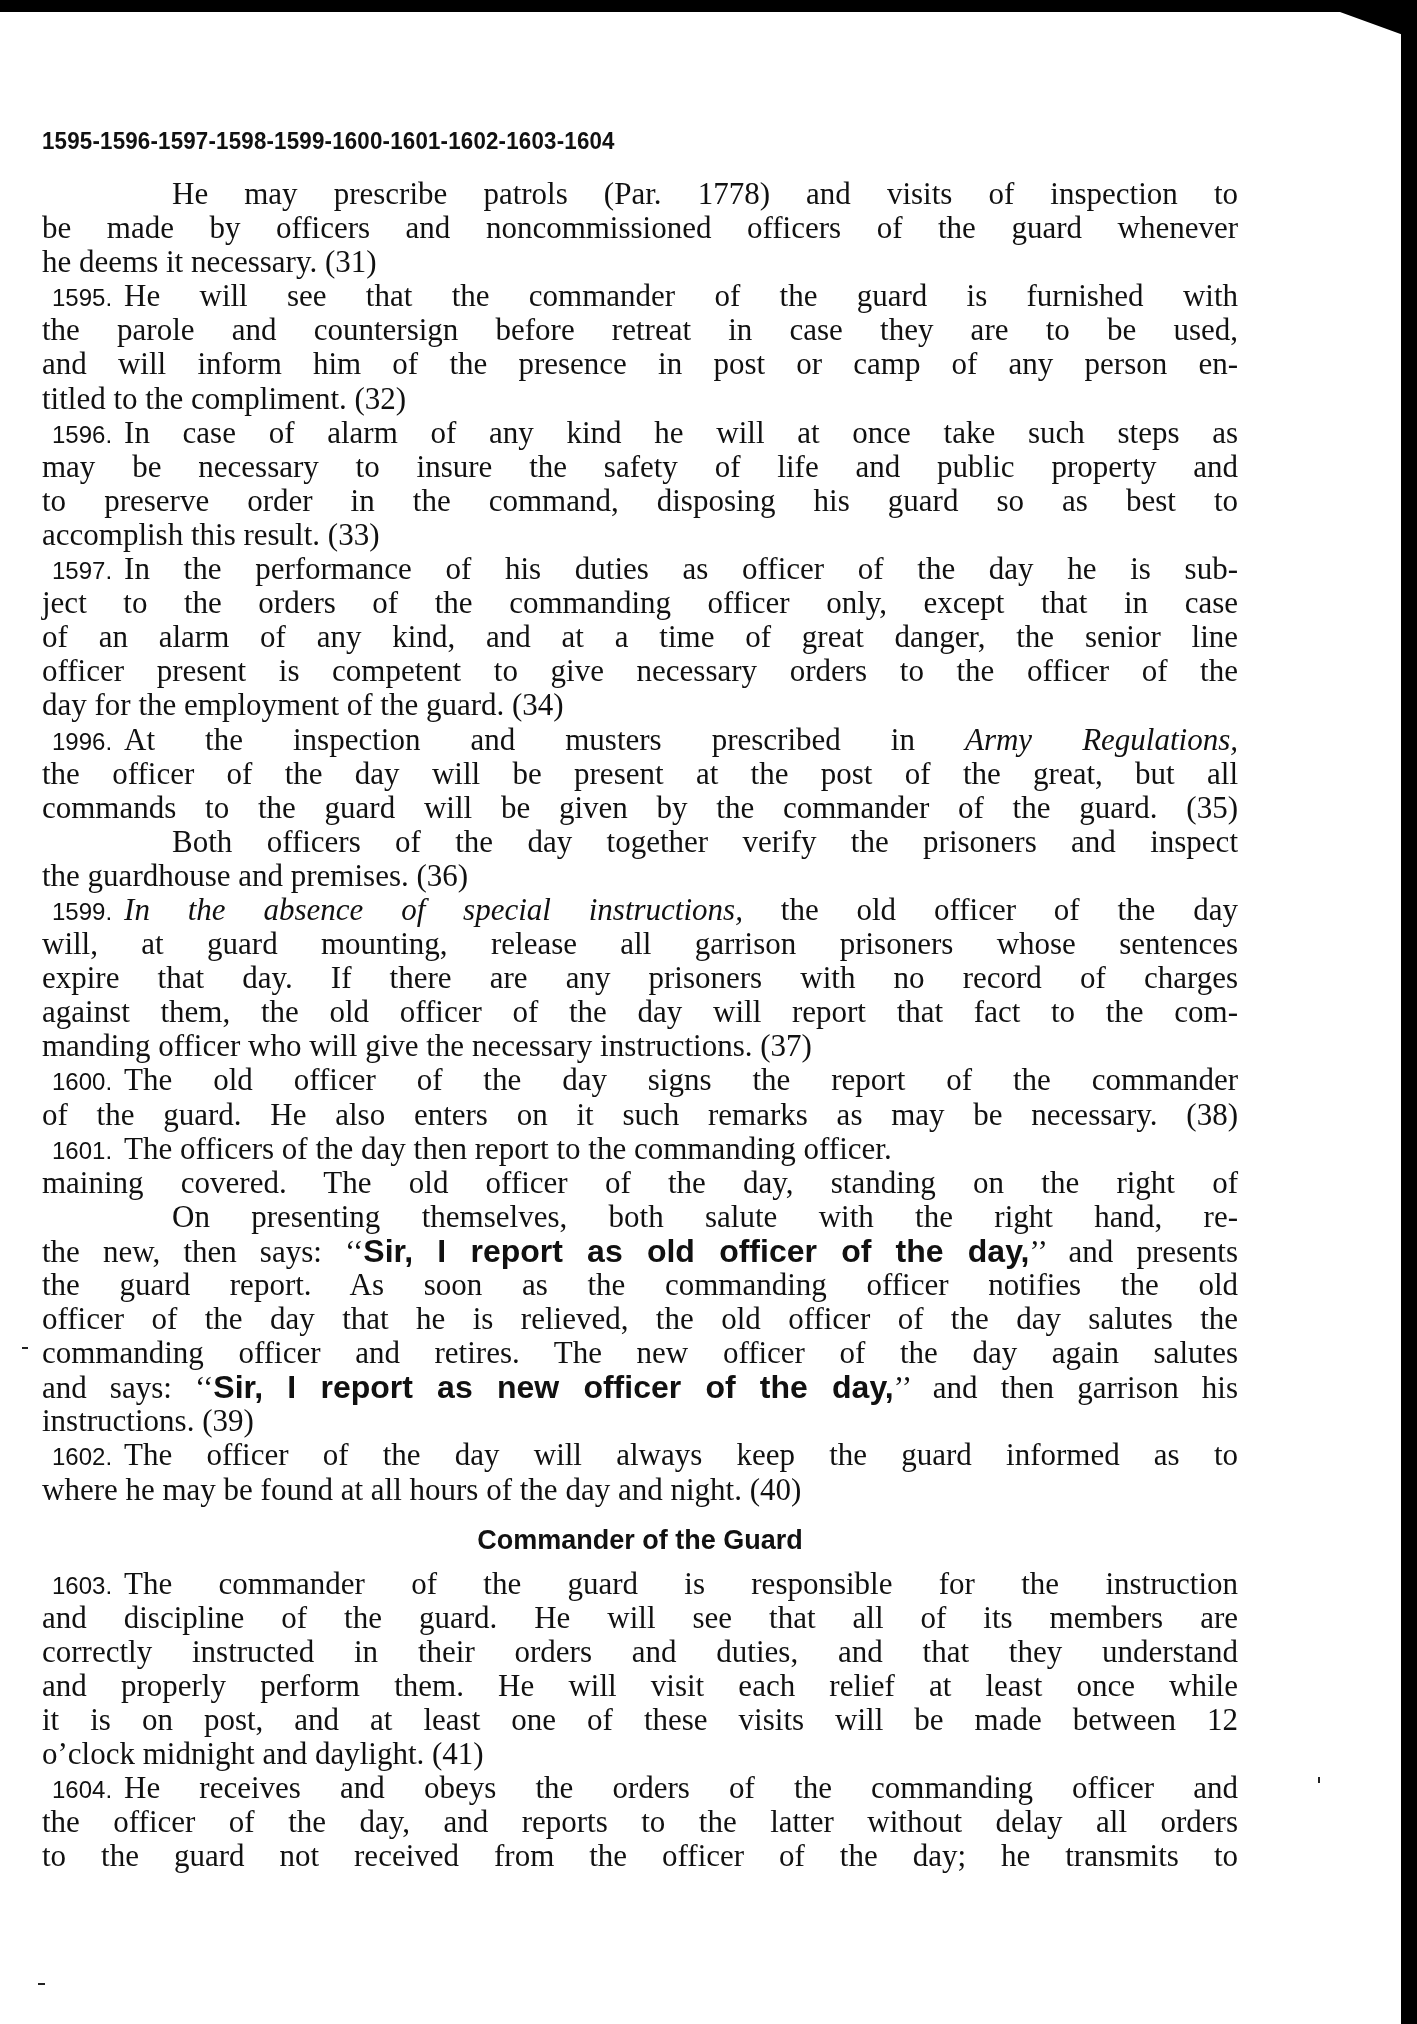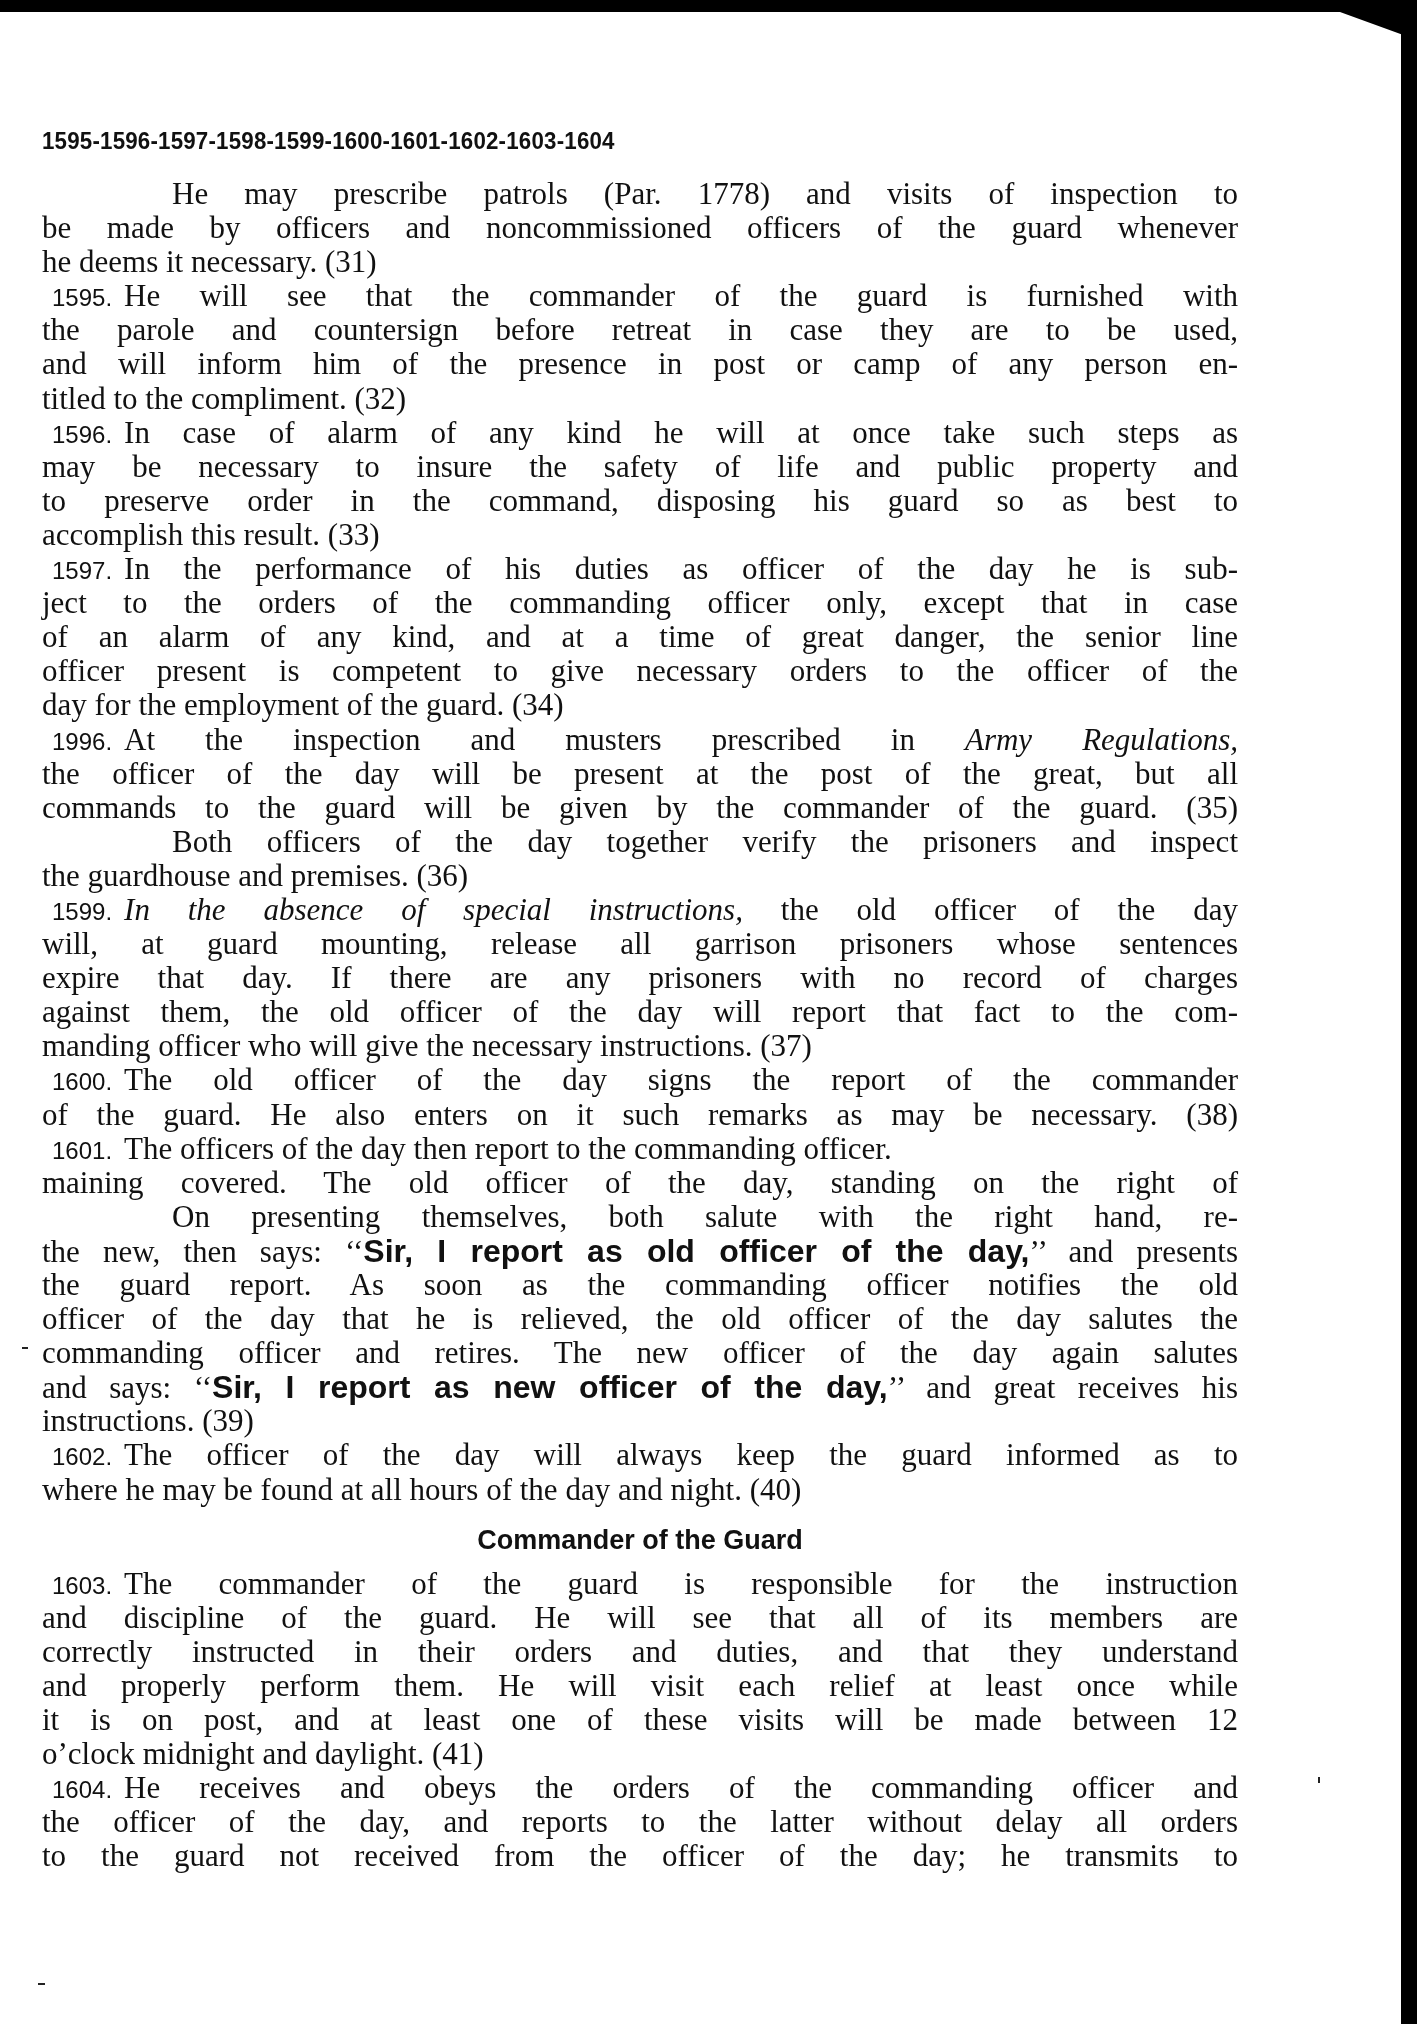--- a/index.html
+++ b/index.html
@@ -68,21 +68,21 @@
   <span class="line"><span class="pnum">1600.</span><span>The old officer of the day signs the report of the commander</span></span>
   <span class="line">of the guard.  He also enters on it such remarks as may be necessary. (38)</span>
 
   <span class="line last"><span class="pnum">1601.</span><span>The officers of the day then report to the commanding officer.</span></span>
   <span class="line">maining covered.  The old officer of the day, standing on the right of</span>
   <span class="line indent">On presenting themselves, both salute with the right hand, re-</span>
   <span class="line"><span>the new, then says: ‘‘</span><span class="bold">Sir, I report as old officer of the day,</span><span>’’ and presents</span></span>
   <span class="line">the guard report.  As soon as the commanding officer notifies the old</span>
   <span class="line">officer of the day that he is relieved, the old officer of the day salutes the</span>
   <span class="line">commanding officer and retires.  The new officer of the day again salutes</span>
-  <span class="line"><span>and says: ‘‘</span><span class="bold">Sir, I report as new officer of the day,</span><span>’’ and great receives his</span></span>
+  <span class="line"><span>and says: ‘‘</span><span class="bold">Sir, I report as new officer of the day,</span><span>’’ and then garrison his</span></span>
   <span class="line last">instructions.  (39)</span>
 
   <span class="line"><span class="pnum">1602.</span><span>The officer of the day will always keep the guard informed as to</span></span>
   <span class="line last">where he may be found at all hours of the day and night.  (40)</span>
 
   <span class="section-title">Commander of the Guard</span>
 
   <span class="line"><span class="pnum">1603.</span><span>The commander of the guard is responsible for the instruction</span></span>
   <span class="line">and discipline of the guard.  He will see that all of its members are</span>
   <span class="line">correctly instructed in their orders and duties, and that they understand</span>

